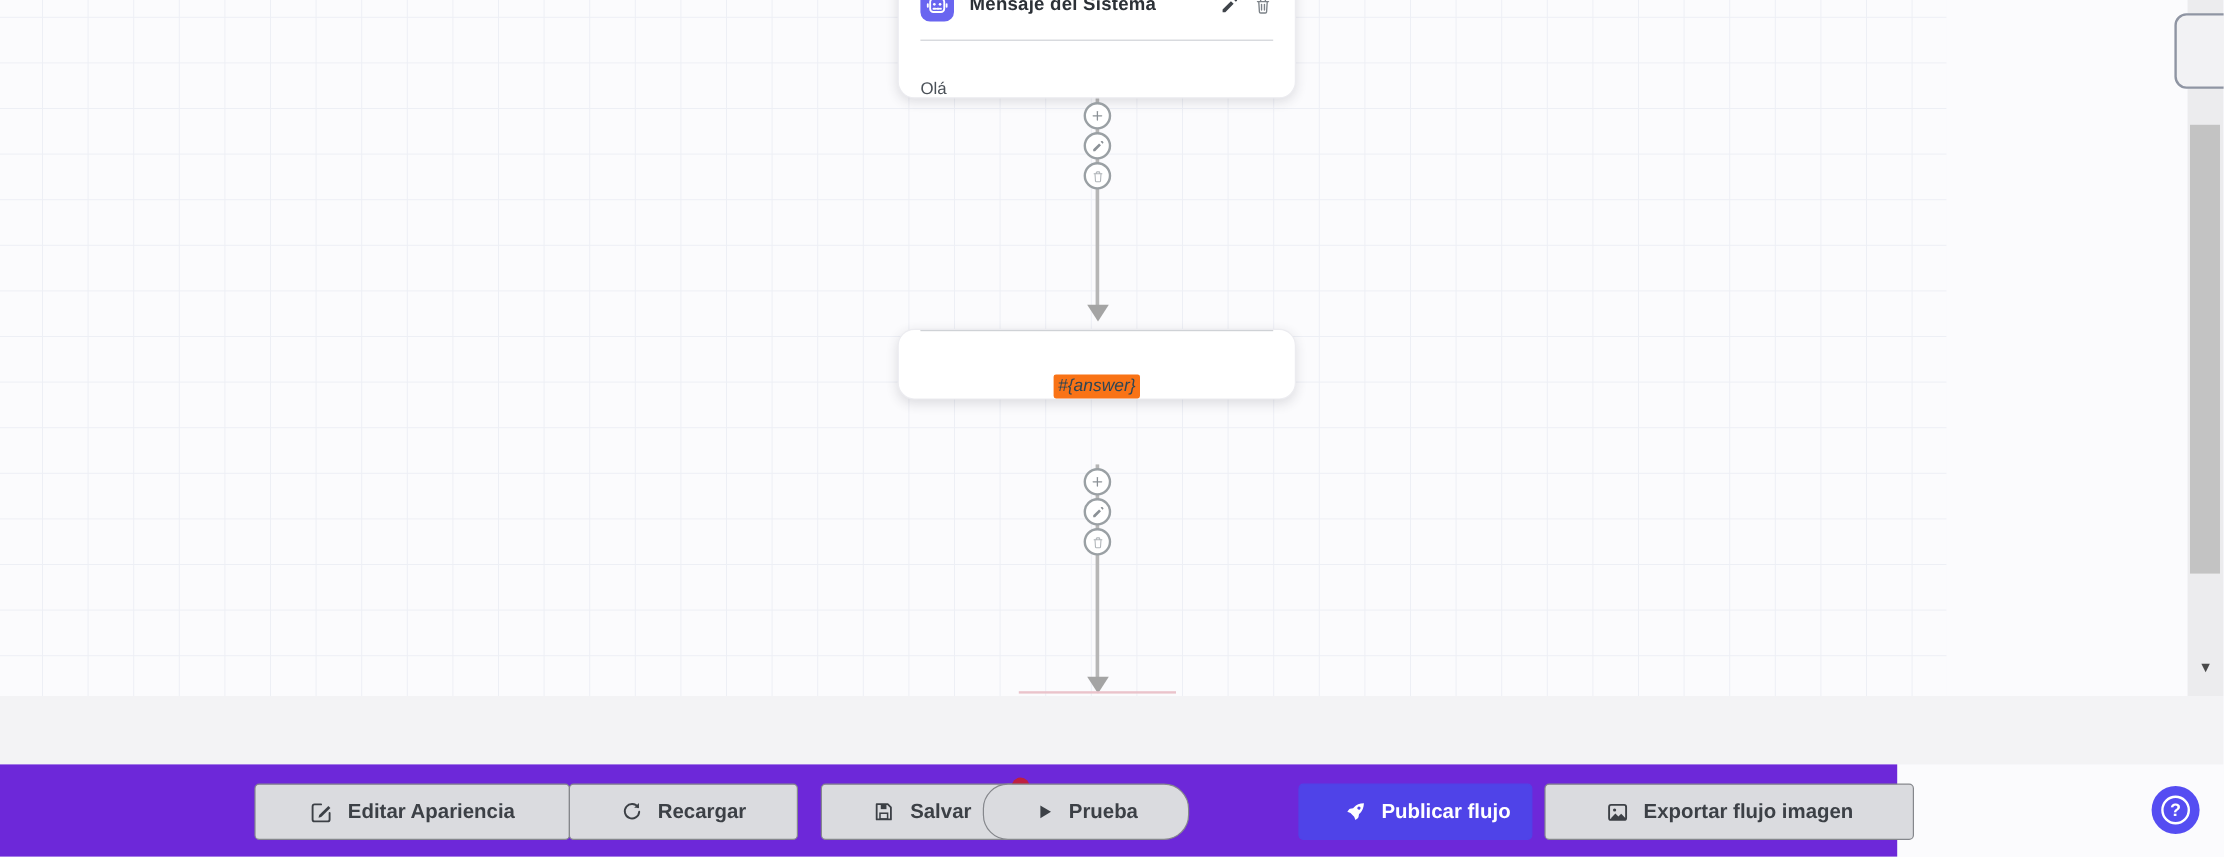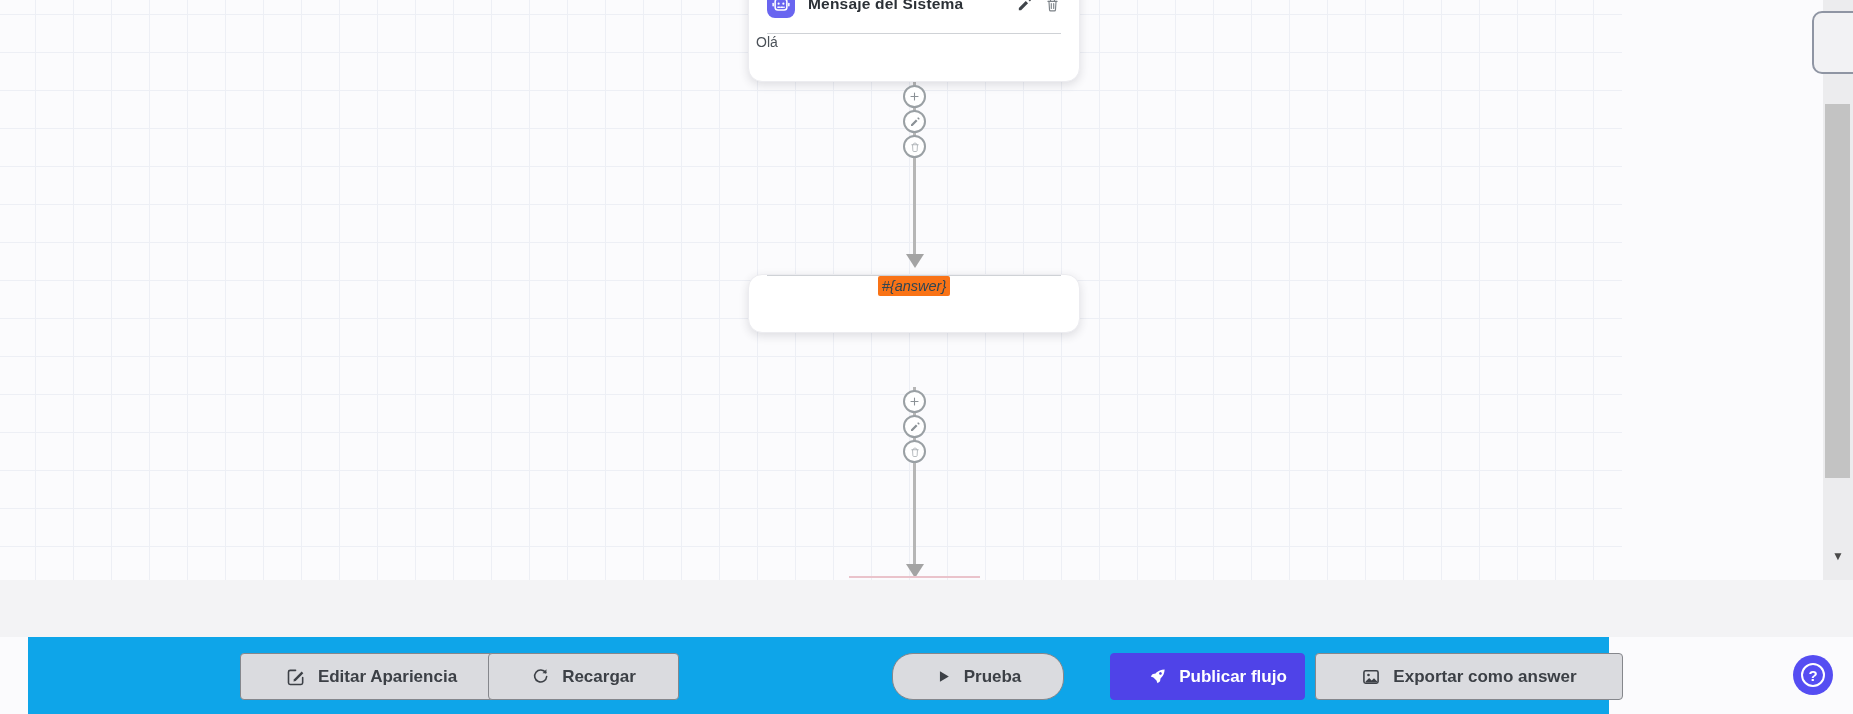--- a/index.html
+++ b/index.html
@@ -31,21 +31,21 @@
   .node-icon {
     width:28px; height:28px; border-radius:8px; flex:0 0 auto;
     display:flex; align-items:center; justify-content:center;
   }
   .node-icon.robot { background:#6965f0; }
   .node-icon.user  { background:#36b9e5; }
   .node-title { flex:1; font-size:15.5px; font-weight:700; color:#2c3137; letter-spacing:.2px; }
   .node-actions { display:flex; align-items:center; gap:11px; }
   .act { display:flex; align-items:center; cursor:pointer; }
   .node-divider { border-top:1px solid #cfd2d6; margin:0 18px; }
-  .node-body { display:flex; align-items:flex-start; padding:0 7px; }
+  .node-body { display:flex; align-items:flex-end; padding:0 18px; }
   .card-system .node-body { height:47px; }
   .card-user .node-body { height:56px; justify-content:center; }
   .node-content { font-size:14px; color:#4b5158; }
   .node-content.variable {
     font-style:italic; font-size:14.5px; color:#2f4654;
     background:#f97316; padding:2px 4px; border-radius:2px;
   }
 
   
   .cline { position:absolute; width:3px; background:#b6b6b6; left:913px; }
@@ -70,33 +70,33 @@
   .vscroll { position:absolute; left:1823px; top:0; width:30px; height:580px; background:#ececee; }
   .vthumb { position:absolute; left:2px; top:104px; width:25px; height:374px; background:#c3c3c3; }
   .varrow { position:absolute; left:0; top:549px; width:30px; text-align:center; font-size:12px; color:#4a4a4a; cursor:pointer; }
   .minimap {
     position:absolute; left:1812px; top:11px; width:55px; height:63px;
     background:#f2f2f4; border:2px solid #8f95a3; border-radius:10px; z-index:5;
   }
 
   
   .strip { position:absolute; left:0; top:580px; width:1853px; height:57px; background:#f3f3f5; }
-  .toolbar { position:absolute; left:0; top:637px; width:1581px; height:77px; background:#0ea5e9;margin-left:28px; }
+  .toolbar { position:absolute; left:0; top:637px; width:1581px; height:77px; background:#6d28d9; }
   .tb {
     position:absolute; top:16px; height:47px;
     display:flex; align-items:center; justify-content:center; gap:12px;
     background:#dadbdf; border:1px solid #85878c; border-radius:4px;
     color:#3c4046; font-family:"Liberation Sans", sans-serif;
     font-size:17px; font-weight:600; cursor:pointer;
   }
   .tb svg { flex:0 0 auto; }
   .tb-edit    { left:212px;  width:263px; }
-  .tb-reload  { left:460px;  width:191px; }
+  .tb-reload  { left:474px;  width:191px; }
   .tb-save    { left:684px;  width:169px; }
-  .tb-test    { left:864px;  width:172px;border-radius:21px; }
+  .tb-test    { left:819px;  width:172px;border-radius:21px; }
   .tb-publish { left:1082px; width:195px; background:#4f43e8; border-color:#4f43e8; color:#ffffff;padding-left:20px; }
   .tb-export  { left:1287px; width:308px; }
   .badge {
     position:absolute; top:-6px; right:-6px; width:15px; height:15px;
     border-radius:50%; background:#bf2040;
   }
   .help-btn {
     position:absolute; left:1793px; top:655px; width:40px; height:40px; border-radius:50%;
     background:#554df2; border:none; display:flex; align-items:center; justify-content:center;
     cursor:pointer; z-index:6;
@@ -225,20 +225,29 @@
     </button>
 
     <button class="tb tb-reload">
       <svg width="19" height="19" viewBox="0 0 24 24">
         <path d="M18.6 7.2A7.6 7.6 0 1 0 19.8 12" fill="none" stroke="currentColor" stroke-width="2" stroke-linecap="round"></path>
         <path d="M19.5 2.8v5h-5z" fill="currentColor"></path>
       </svg>
       <span>Recargar</span>
     </button>
 
+    <button class="tb tb-save">
+      <svg width="19" height="19" viewBox="0 0 24 24">
+        <path d="M4.5 4h11.6l3.4 3.4V20H4.5z" fill="none" stroke="currentColor" stroke-width="1.9" stroke-linejoin="round"></path>
+        <rect x="8.8" y="4.6" width="6" height="4.6" fill="currentColor"></rect>
+        <rect x="8" y="13.5" width="8" height="6" fill="none" stroke="currentColor" stroke-width="1.6"></rect>
+      </svg>
+      <span>Salvar</span>
+      <span class="badge"></span>
+    </button>
 
     <button class="tb tb-test">
       <svg width="17" height="17" viewBox="0 0 24 24">
         <polygon points="7,4.5 19.5,12 7,19.5" fill="currentColor"></polygon>
       </svg>
       <span>Prueba</span>
     </button>
 
     <button class="tb tb-publish">
       <svg width="19" height="19" viewBox="0 0 24 24">
@@ -246,21 +255,21 @@
       </svg>
       <span>Publicar flujo</span>
     </button>
 
     <button class="tb tb-export">
       <svg width="20" height="20" viewBox="0 0 24 24">
         <rect x="3.5" y="4.5" width="17" height="15" rx="2" fill="none" stroke="currentColor" stroke-width="1.9"></rect>
         <circle cx="9" cy="9.6" r="1.6" fill="currentColor"></circle>
         <path d="M5.5 17.5l4.3-4.3 3 3 2.8-2.8 3.9 3.9v1.2h-14z" fill="currentColor"></path>
       </svg>
-      <span>Exportar como answer</span>
+      <span>Exportar flujo imagen</span>
     </button>
   </div>
 
   <button class="help-btn">
     <span class="qring">?</span>
   </button>
 
 </div>
 
 </body></html>

